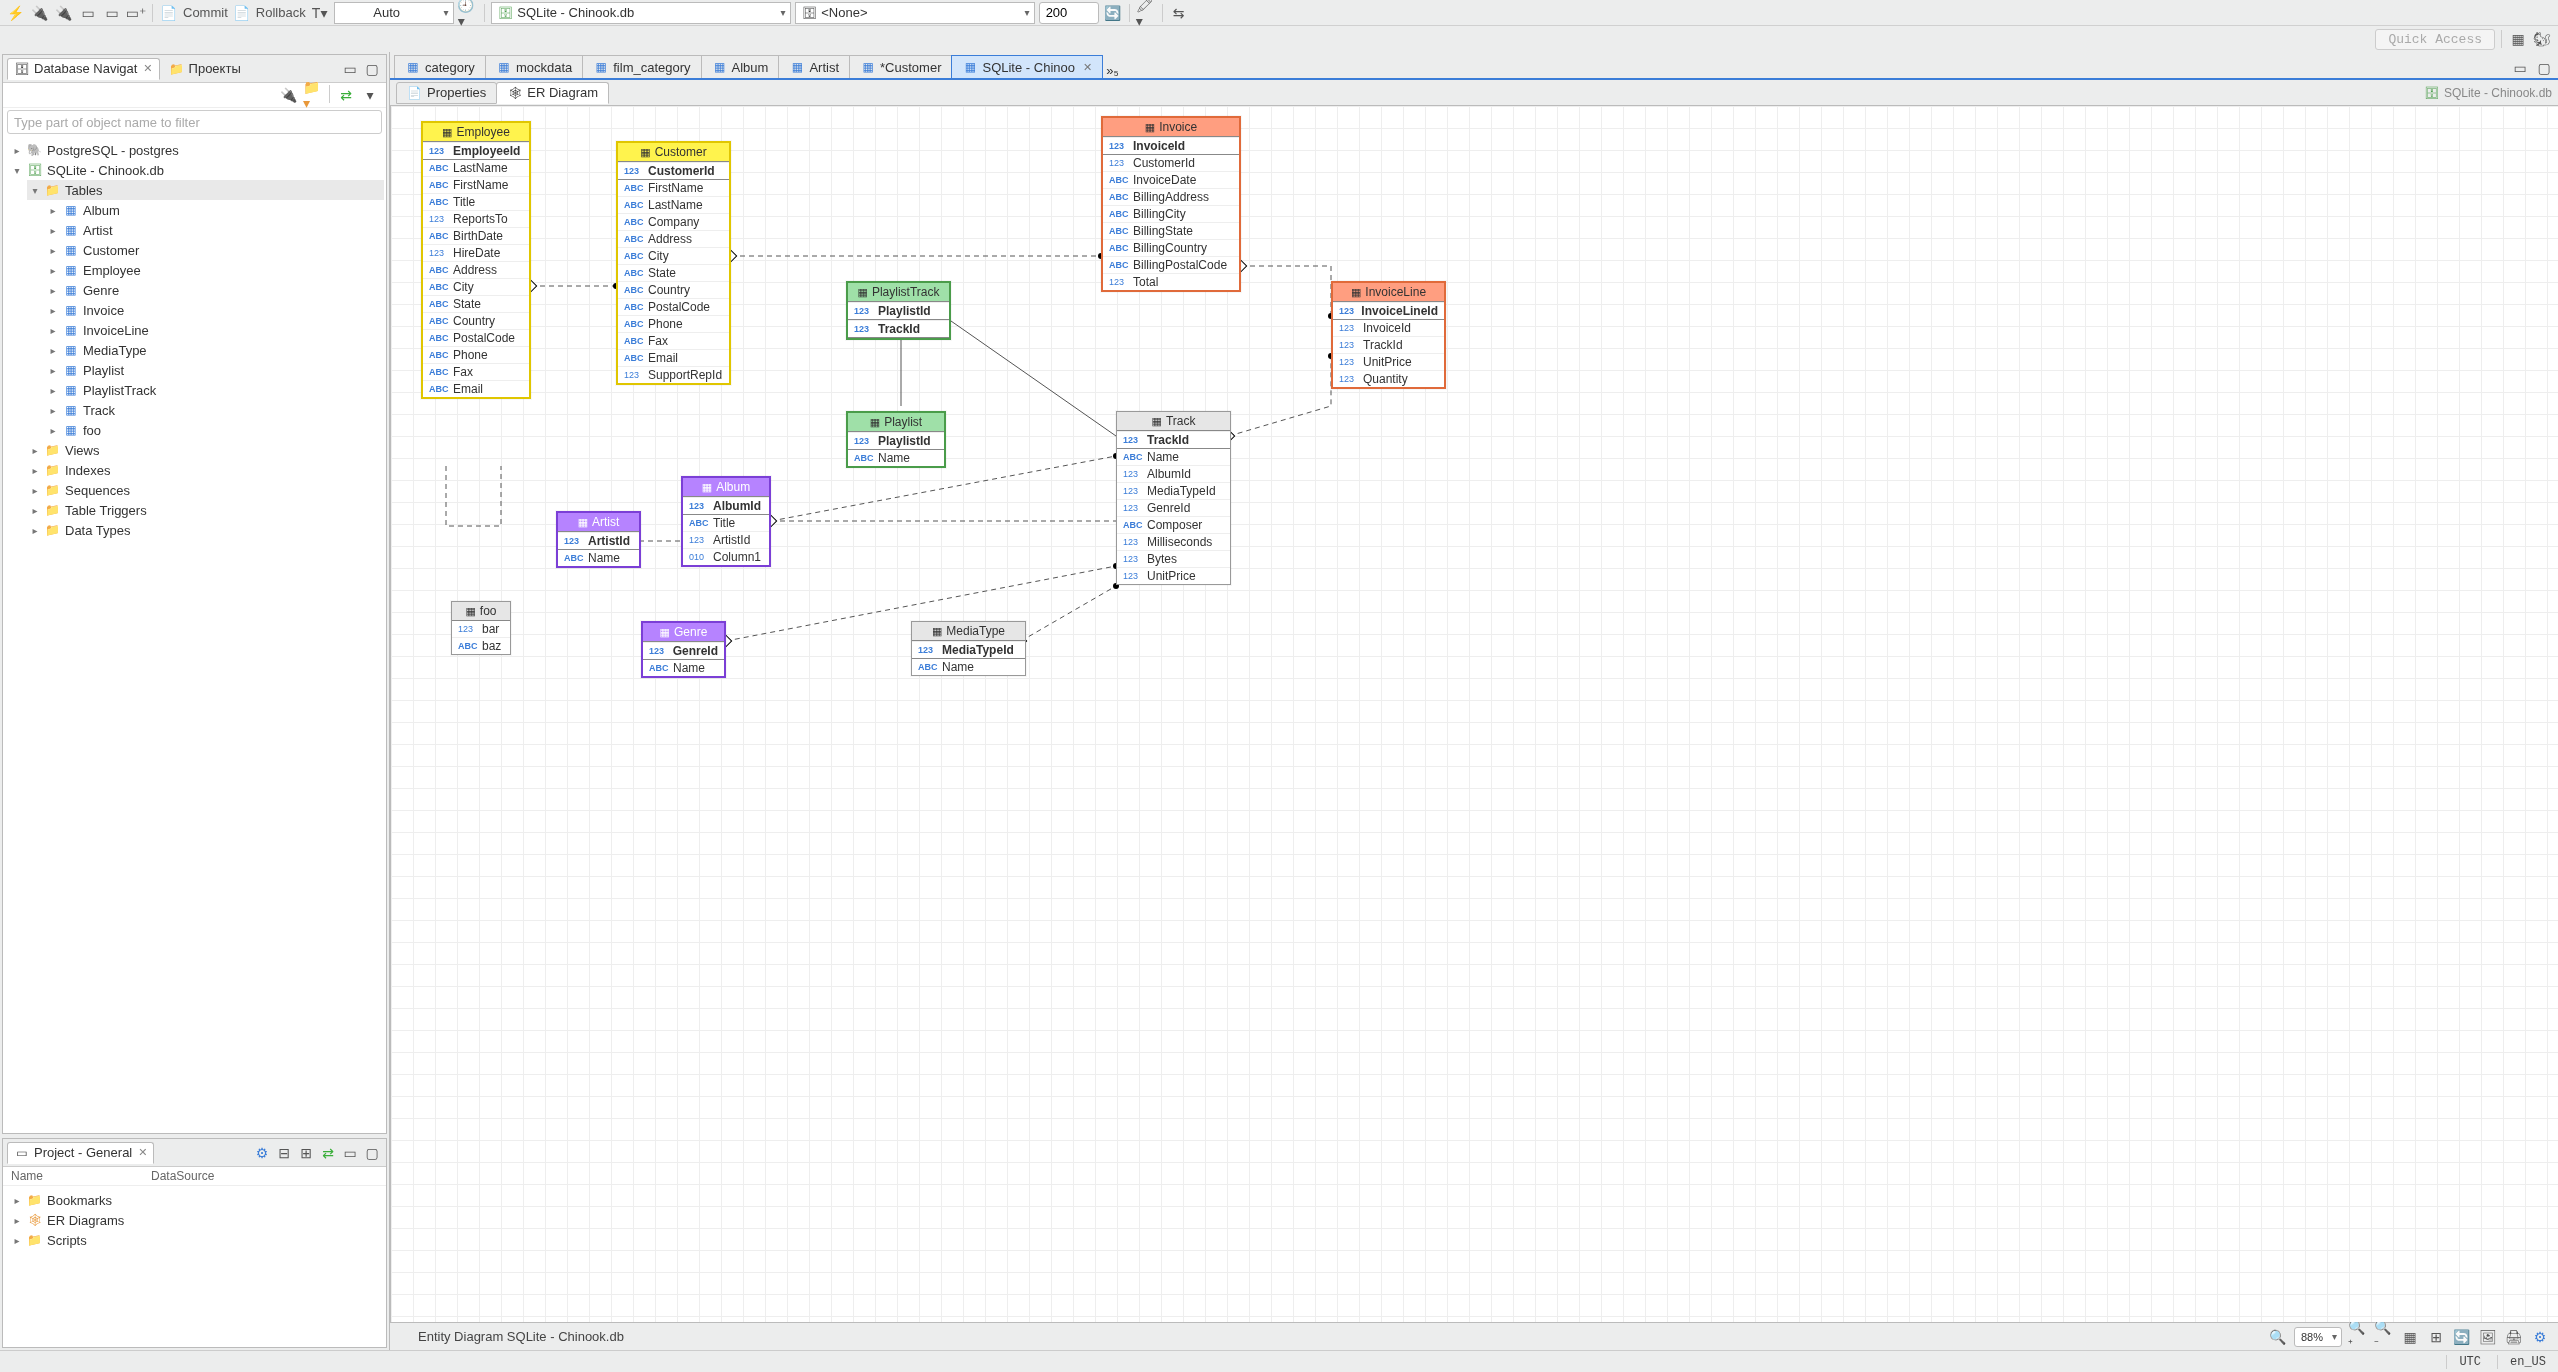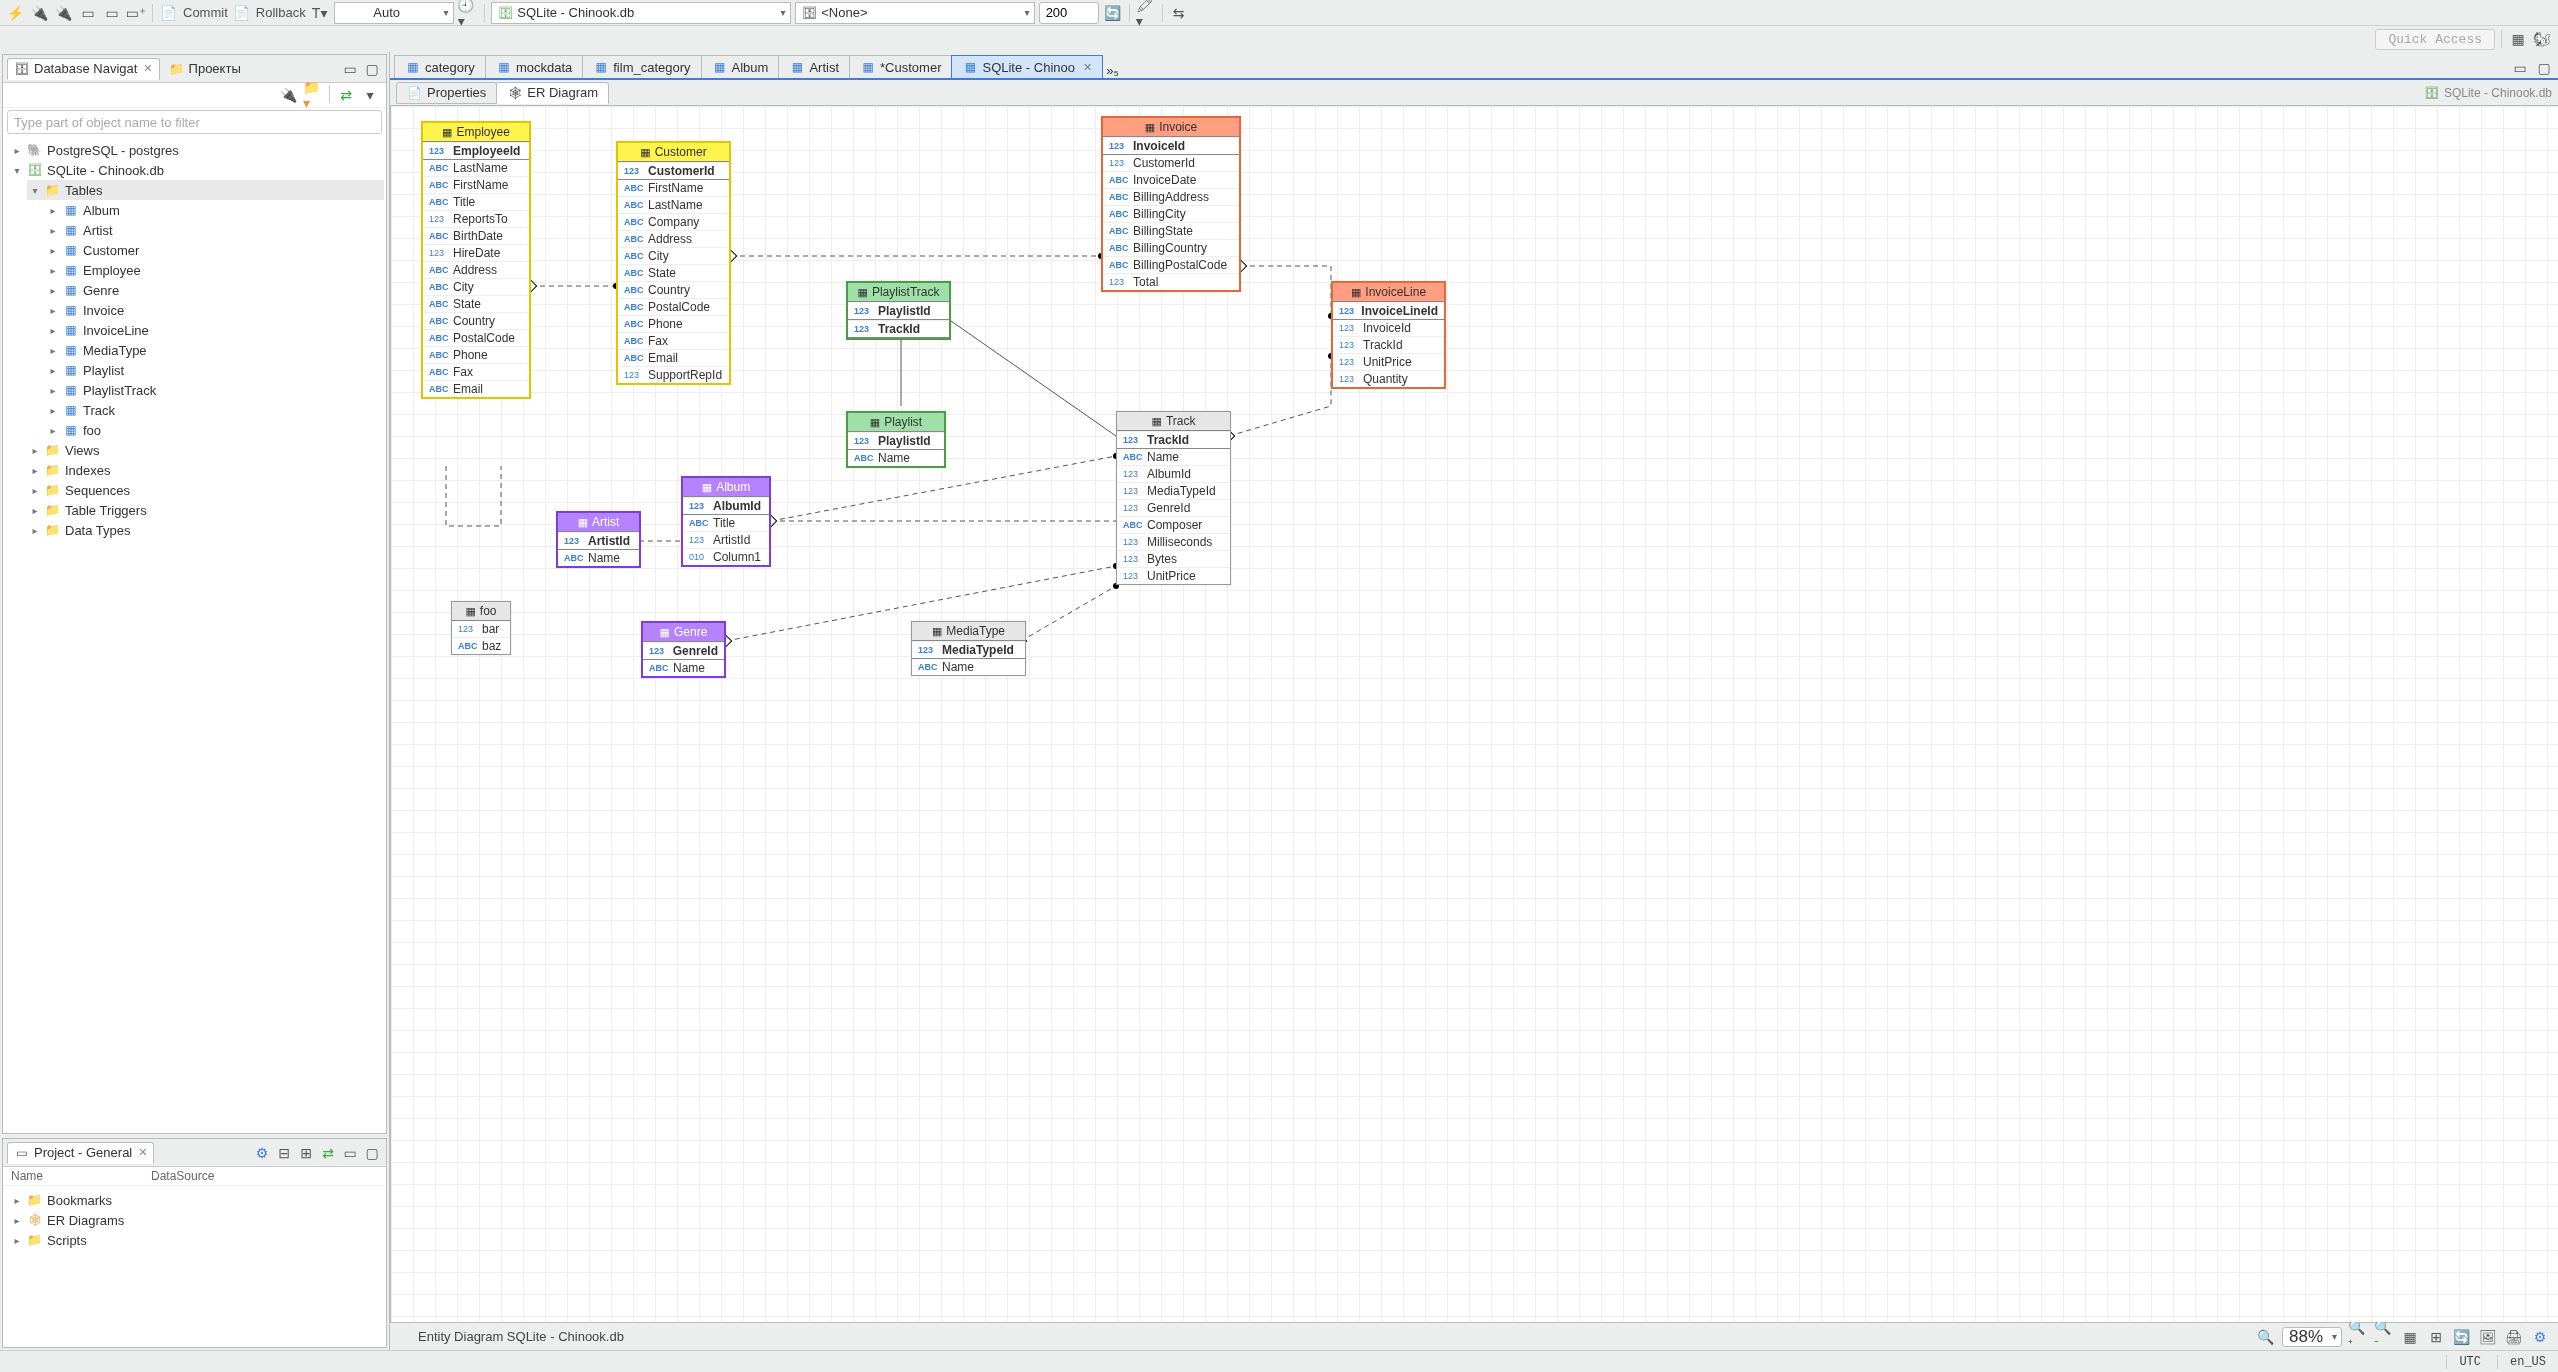--- a/index.html
+++ b/index.html
@@ -86,21 +86,21 @@
 
 .h-yellow{background:#fff34d;} .b-yellow{border:2px solid #e0c600;}
 .h-orange{background:#ff9e80;} .b-orange{border:2px solid #e06a3a;}
 .h-green{background:#9fe0a8;} .b-green{border:2px solid #4a9c4a;}
 .h-purple{background:#b683ff;color:#fff;} .b-purple{border:2px solid #7b3fd6;}
 .h-grey{background:#e6e6e6;} .b-grey{border:1px solid #999;}
 
 
 .editor-status { display:flex; align-items:center; height:28px; border-top:1px solid #bbb; background:#eceded; padding:0 8px; gap:6px;}
 .editor-status .lbl { flex:1; color:#444;margin-left:20px;}
-.zoom-box{height:20px;border:1px solid #bbb;background:#fff;padding:0 18px 0 6px;border-radius:3px;display:flex;align-items:center;position:relative;font-size:17px;}
+.zoom-box{height:20px;border:1px solid #bbb;background:#fff;padding:0 18px 0 6px;border-radius:3px;display:flex;align-items:center;position:relative;font-size:11px;}
 .zoom-box:after{content:"▾";position:absolute;right:4px;color:#666;font-size:10px;}
 .status-bar { height:22px; background:#eceded; display:flex; align-items:center; justify-content:flex-end; gap:16px; padding:0 12px; border-top:1px solid #ccc; font-size:12px; color:#444;}
 .status-bar span{border-left:1px solid #ccc;padding-left:12px;font-family:Liberation Mono, monospace;}
 
 
 .plug{color:#3aae3a;} .plug.red{color:#cc3b3b;}
 </style>
 </head>
 <body>
 

